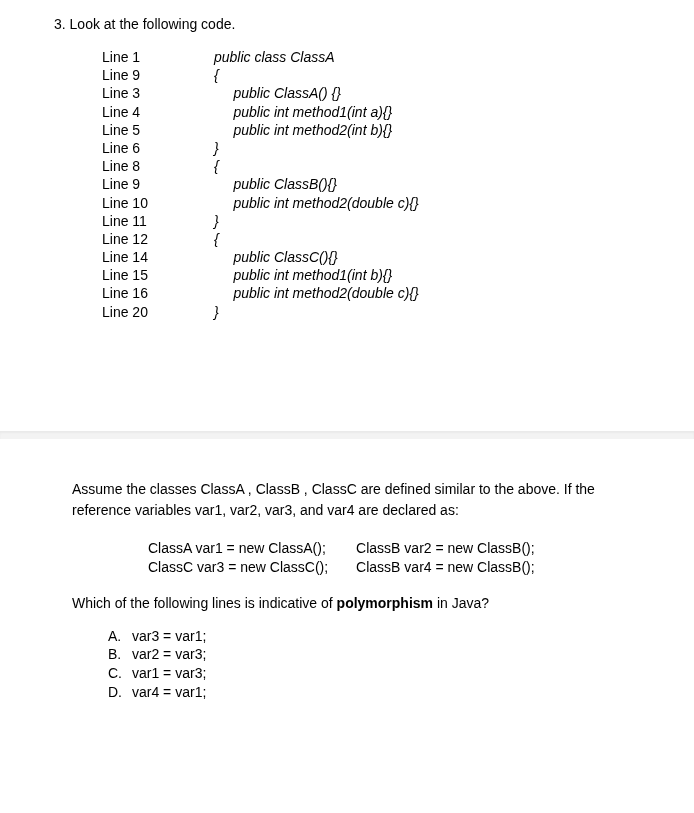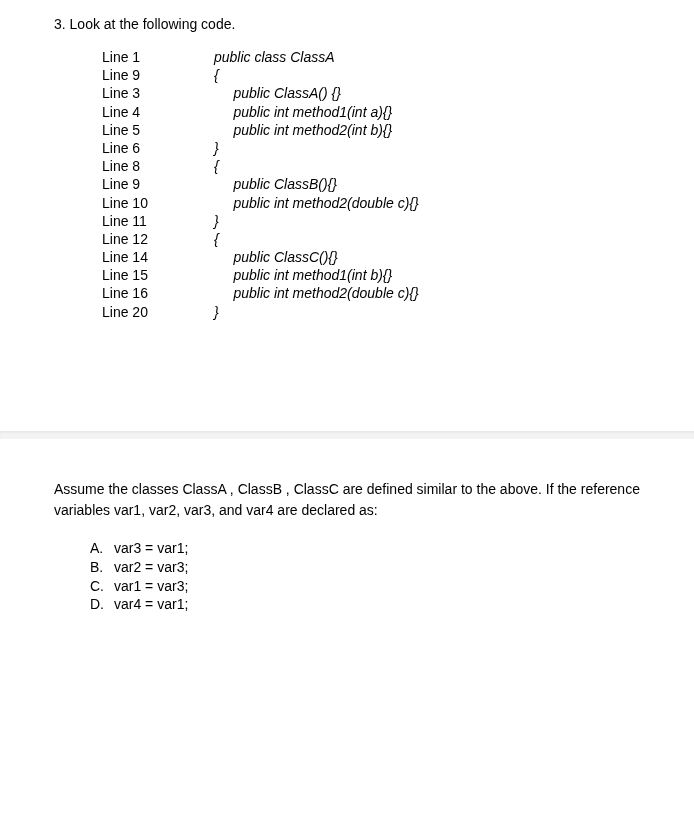--- a/index.html
+++ b/index.html
@@ -41,21 +41,21 @@
       white-space: pre;
       font-style: italic;
     }
     .separator {
       height: 8px;
       background: #f3f3f3;
       margin: 80px 0 80px 0;
       box-shadow: inset 0 2px 2px rgba(0,0,0,0.04);
     }
     .lower {
-      padding: 0 40px 20px 54px;
+      padding: 0 40px 20px 72px;
       margin-top: -40px;
     }
     .assume-text {
       font-size: 14px;
       line-height: 1.5;
       margin-bottom: 18px;
     }
     .assume-text .class-name {
       font-family: Arial, sans-serif;
     }
@@ -166,21 +166,30 @@
     </div>
 </div>
 
 <div class="separator"></div>
 
 <div class="lower">
   <div class="assume-text">
     <span>Assume the classes </span><span class="class-name">ClassA , ClassB , ClassC</span><span> are defined similar to the above. If the reference variables </span><span>var1, var2, var3, and var4</span><span> are declared as:</span>
   </div>
 
-
+  <div class="var-block">
+    <div class="var-col">ClassA var1 = new ClassA();
+ClassC var3 = new ClassC();</div>
+    <div class="var-col">ClassB var2 = new ClassB();
+ClassB var4 = new ClassB();</div>
+  </div>
+
+  <div class="which-text">
+    <span>Which of the following lines is indicative of </span><span class="bold">polymorphism</span><span> in Java?</span>
+  </div>
 
   <div class="answers" id="answers">
       <div class="answer-line">
         <span class="answer-letter">A.</span>
         <span>var3 = var1;</span>
       </div>
       <div class="answer-line">
         <span class="answer-letter">B.</span>
         <span>var2 = var3;</span>
       </div>

